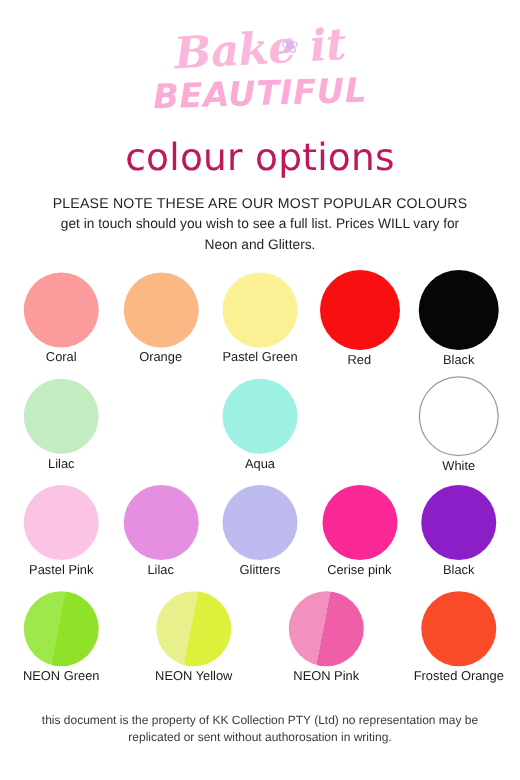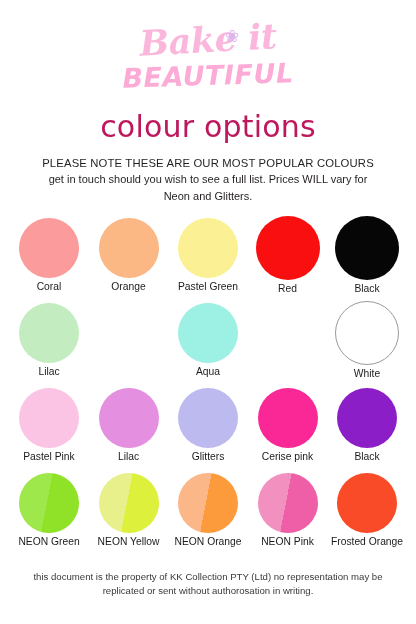--- a/index.html
+++ b/index.html
@@ -260,26 +260,20 @@
         <div class="swatch-label">NEON Green</div>
       </div>
       <div class="swatch-cell">
         <div class="swatch-dot-wrap">
           <div class="swatch-dot" style="background: linear-gradient(101deg, rgb(232, 240, 140) 0%, rgb(232, 240, 140) 47%, rgb(220, 240, 60) 47%, rgb(220, 240, 60) 100%);"></div>
         </div>
         <div class="swatch-label">NEON Yellow</div>
       </div>
       <div class="swatch-cell">
         <div class="swatch-dot-wrap">
-          <div class="swatch-dot" style="background: linear-gradient(101deg, rgb(251, 183, 135) 0%, rgb(251, 183, 135) 47%, rgb(251, 155, 60) 47%, rgb(251, 155, 60) 100%);"></div>
-        </div>
-        <div class="swatch-label">NEON Orange</div>
-      </div>
-      <div class="swatch-cell">
-        <div class="swatch-dot-wrap">
           <div class="swatch-dot" style="background: linear-gradient(101deg, rgb(242, 144, 191) 0%, rgb(242, 144, 191) 47%, rgb(239, 95, 168) 47%, rgb(239, 95, 168) 100%);"></div>
         </div>
         <div class="swatch-label">NEON Pink</div>
       </div>
       <div class="swatch-cell">
         <div class="swatch-dot-wrap">
           <div class="swatch-dot" style="background: rgb(250, 75, 40);"></div>
         </div>
         <div class="swatch-label">Frosted Orange</div>
       </div>

